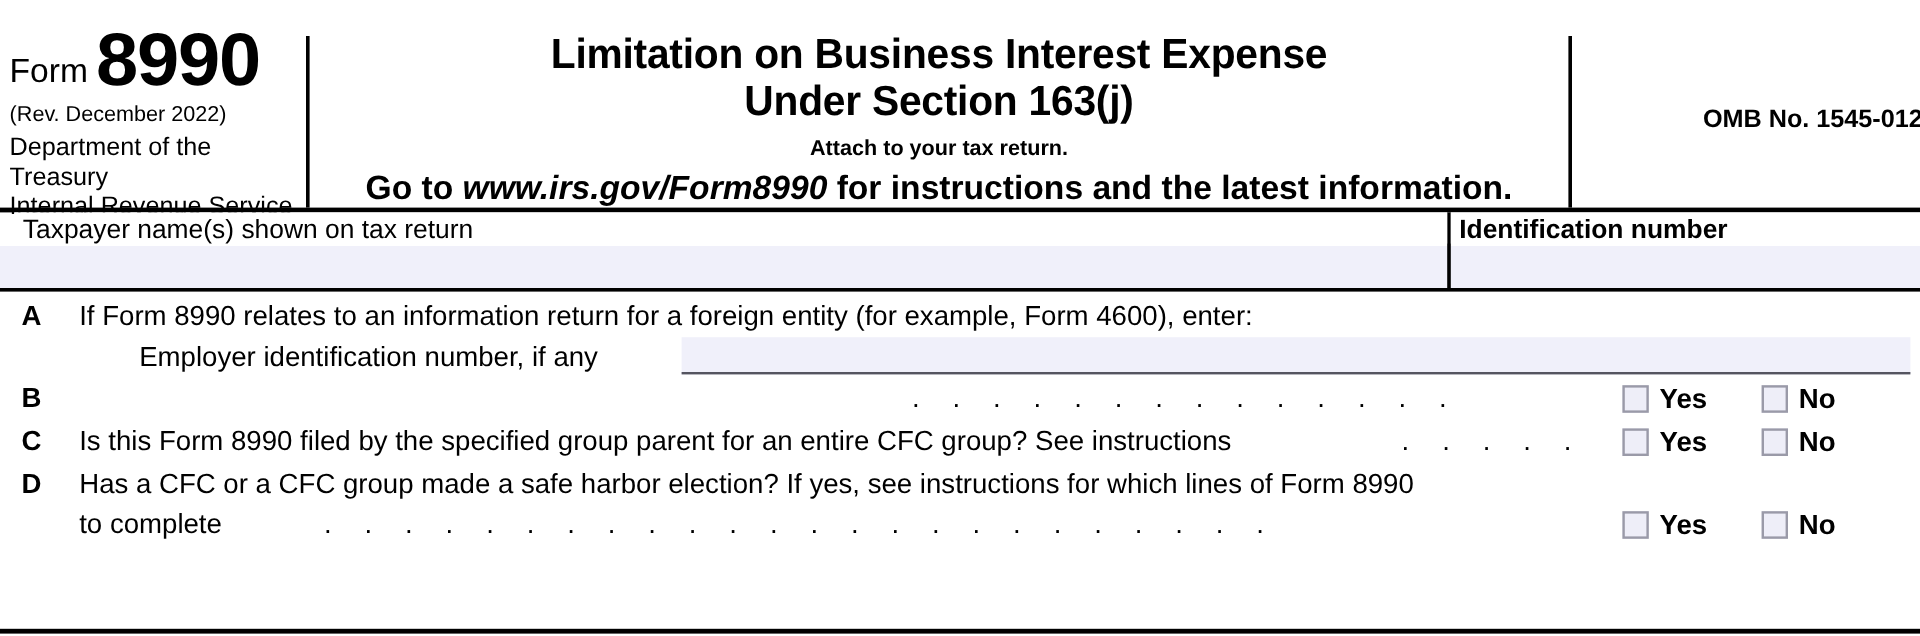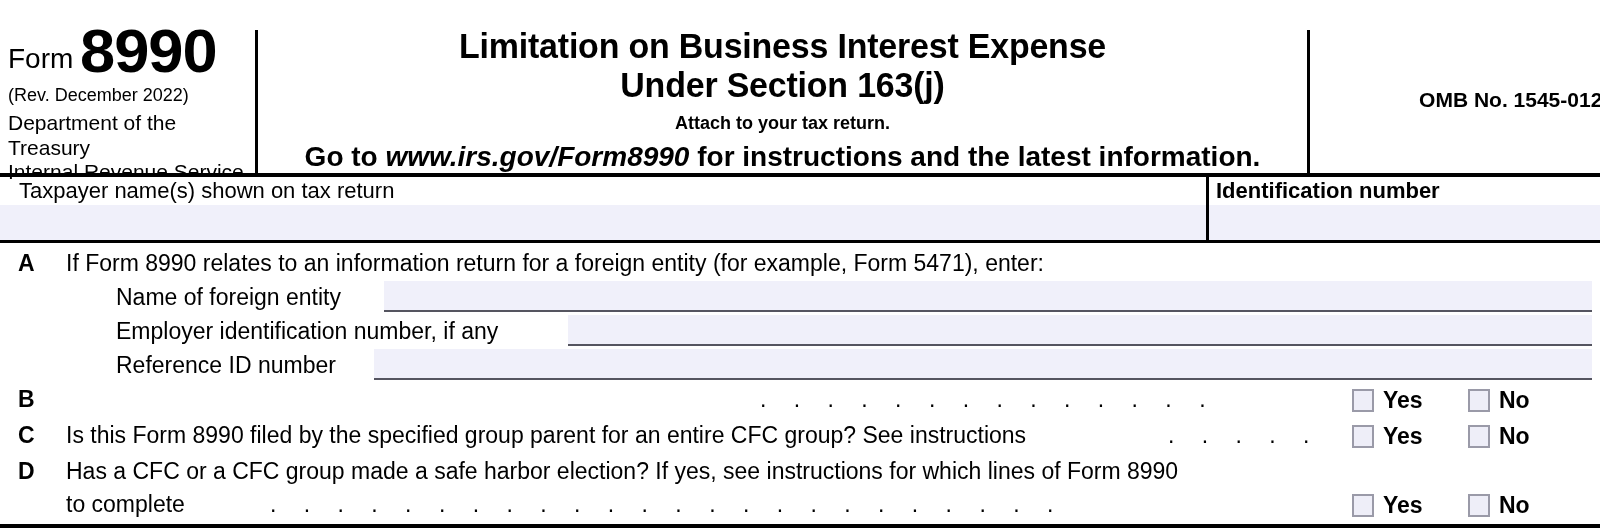--- a/index.html
+++ b/index.html
@@ -337,37 +337,29 @@
   </div>
 </div>
 <div class="vdivider-3"></div>
 
 <div class="rule-thin" style="top:240px;"></div>
 
 <div class="body">
 
   <div class="row rowA">
     <span class="row-letter">A</span>
-    <span class="row-text">If Form 8990 relates to an information return for a foreign entity (for example, Form 5471), enter:</span>
-  </div>
-
-  <div class="subrow">
-    <span class="sub-label">Name of foreign entity</span>
-    <div class="sub-field f1" style="left:384px;"></div>
-  </div>
+    <span class="row-text">If Form 8990 relates to an information return for a foreign entity (for example, Form 4600), enter:</span>
+  </div>
+
 
   <div class="subrow">
     <span class="sub-label">Employer identification number, if any</span>
     <div class="sub-field f2" style="left:568px;"></div>
   </div>
 
-  <div class="subrow">
-    <span class="sub-label">Reference ID number</span>
-    <div class="sub-field f3" style="left:374px;"></div>
-  </div>
 
   <div class="qrow">
     <span class="row-letter">B</span>
     <span class="leader" style="left:760px; width:570px; word-spacing:21px;">. . . . . . . . . . . . . .</span>
     <span class="checkpair yes">
       <span class="checkbox"></span>
       <span class="check-label">Yes</span>
     </span>
     <span class="checkpair no">
       <span class="checkbox"></span>

